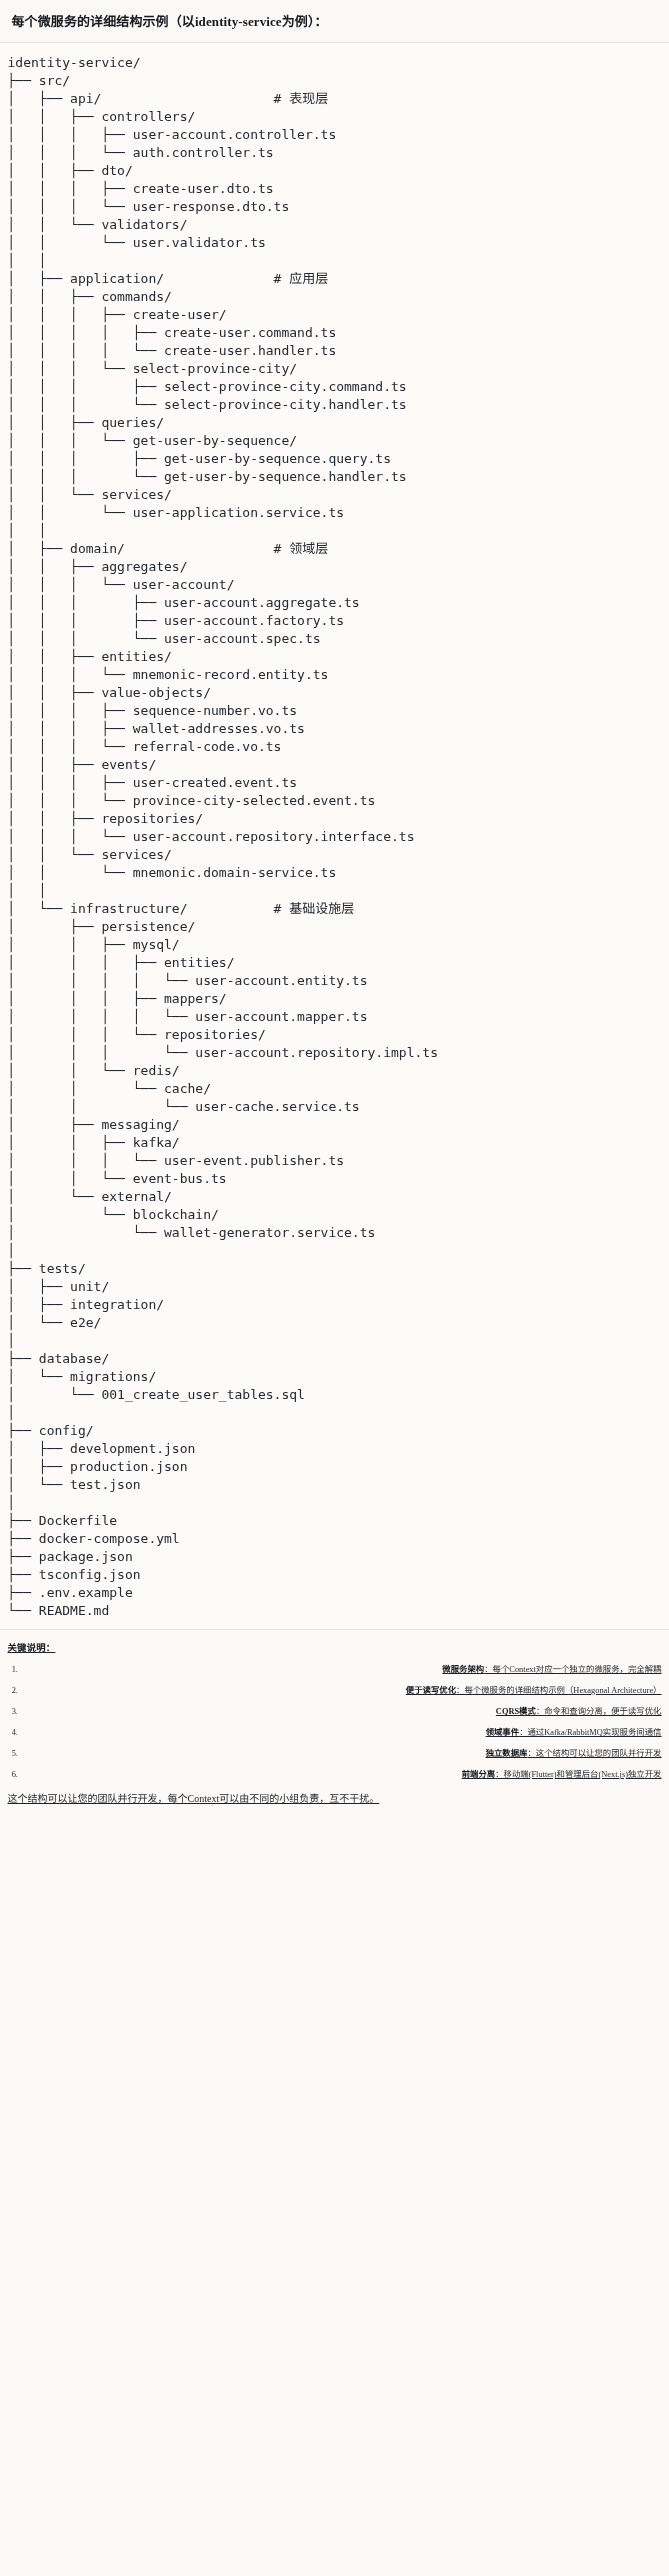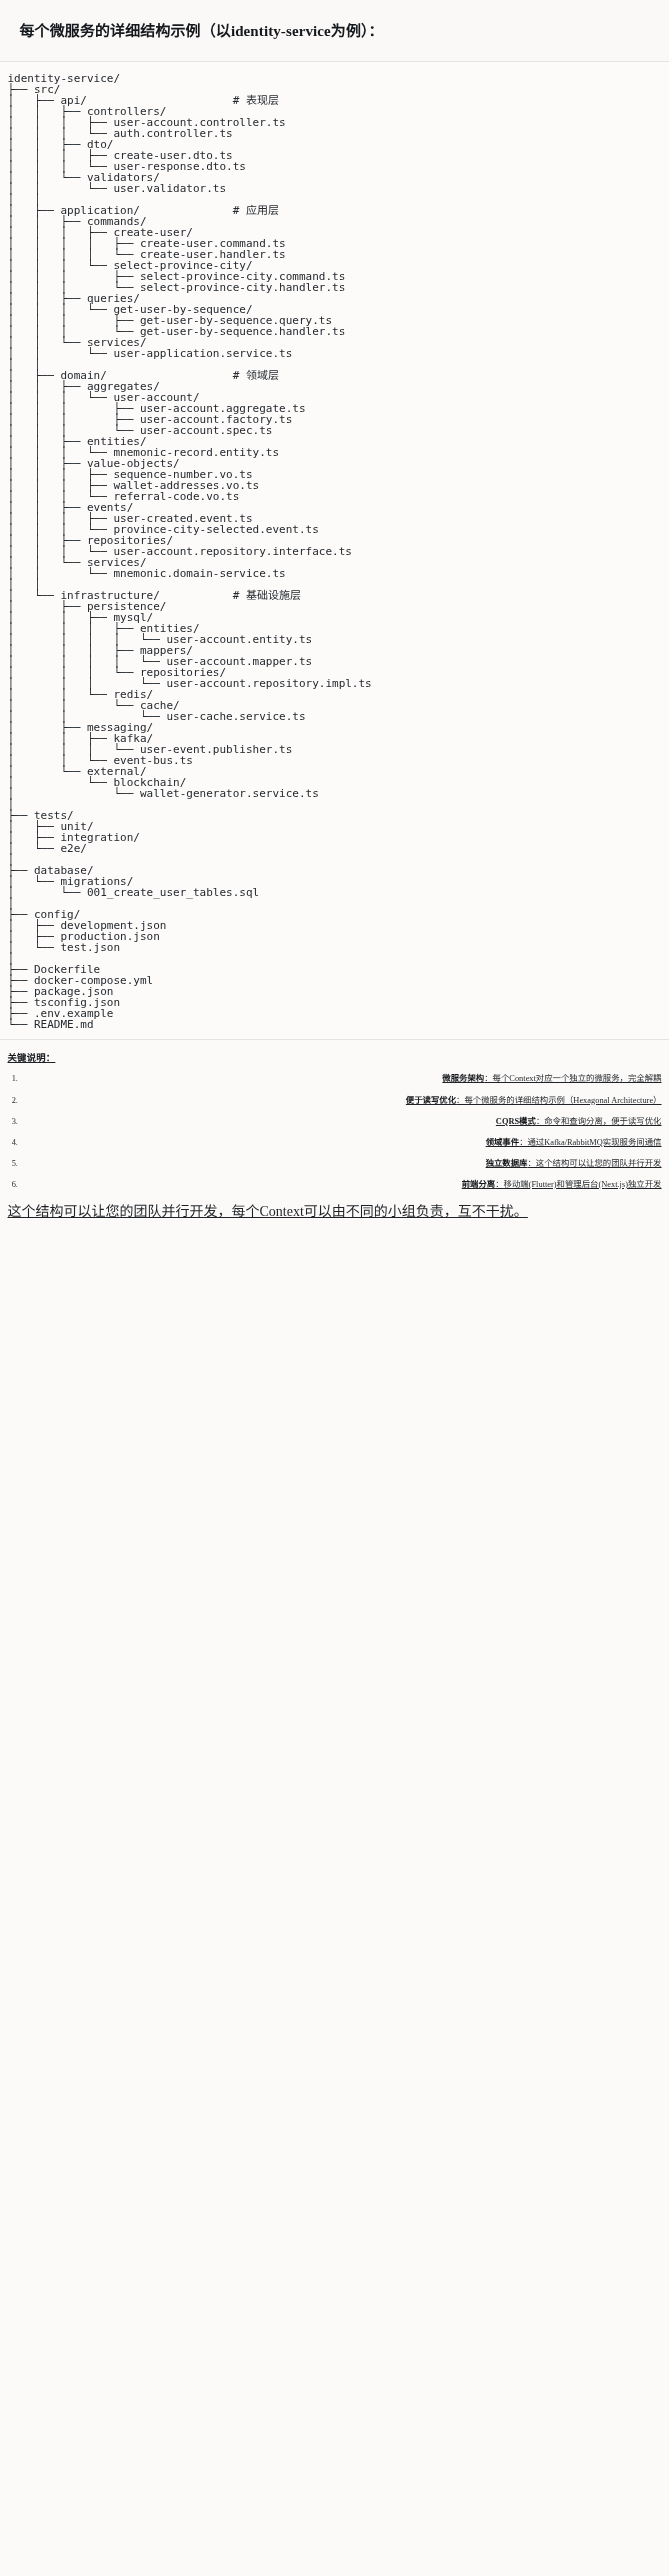--- a/index.html
+++ b/index.html
@@ -20,40 +20,40 @@
     background: #fbfaf8;
   }
 
   
   .doc-header {
     padding: 8.8px 7.5px 7.5px 7.5px;
     border-bottom: 0.6px solid #e6e4e0;
     background: #faf9f7;
   }
   .doc-title {
-    margin: 12px;
-    font-size: 15px;
+    margin: 4px;
+    font-size: 13px;
     line-height: 1.35;
     font-weight: 700;
     letter-spacing: 0.1px;
     color: #15181c;
     font-family: "Liberation Serif", "DejaVu Serif", serif;
   }
 
   
   .tree-block {
     padding: 11.3px 7.5px 8.8px 7.5px;
     background: #fcfbf9;
     border-bottom: 0.6px solid #e6e4e0;
   }
   pre.tree {
     margin: 0;
     font-family: "DejaVu Sans Mono", "Liberation Mono", monospace;
-    font-size: 11px;
-    line-height: 11px;
+    font-size: 13px;
+    line-height: 18px;
     color: #24292f;
     white-space: pre;
     letter-spacing: 0px;
     tab-size: 4;
   }
 
   
   .notes {
     padding: 10px 7.5px 11.3px 7.5px;
     background: #fbfaf8;
@@ -83,21 +83,21 @@
   ol.note-list > li:last-child { margin-bottom: 8px; }
   .note-term {
     font-weight: 700;
     color: #15181c;
   }
   .note-desc {
     font-weight: 400;
   }
   .closing {
     margin: 10px 0 0 0;
-    font-size: 14px;
+    font-size: 10px;
     line-height: 1.6;
     color: #1f2328;
     font-family: "Liberation Serif", "DejaVu Serif", serif;
   }
 </style>
 </head>
 <body>
 
 <div class="page">
 

